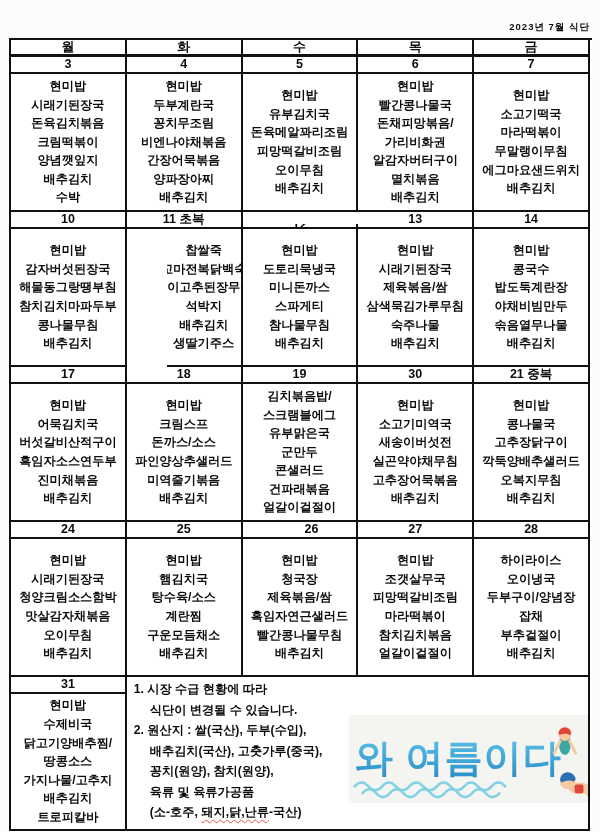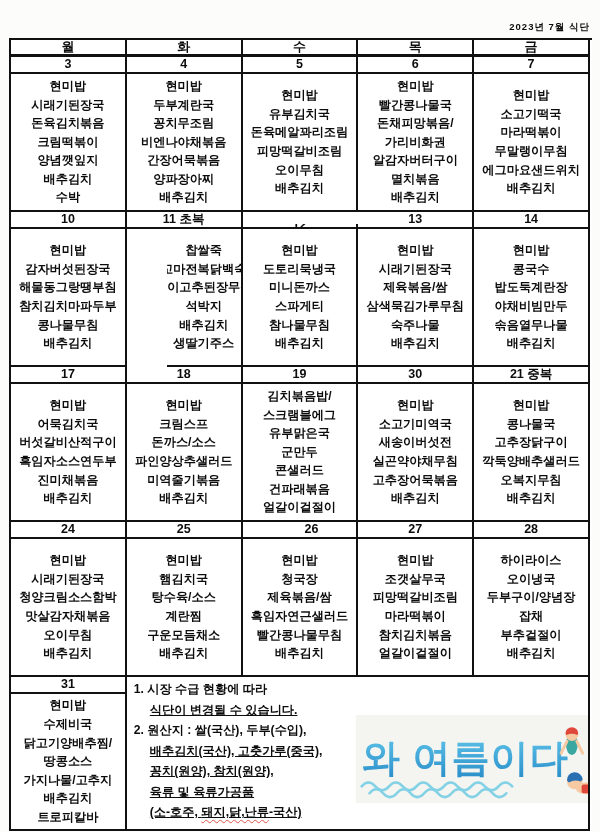--- a/index.html
+++ b/index.html
@@ -32,27 +32,27 @@
   .head  { font-size:13px; line-height:12px; border-bottom:3px solid #111; }
   .date  { font-size:12.5px; line-height:13px; }
   .menu  { flex-direction:column; justify-content:center; padding:1px 0; }
   .menu .line { font-size:12.2px; line-height:18.6px; white-space:nowrap; }
   .bottom {
     flex-direction:row; justify-content:flex-start; align-items:center;
     padding:0 2px 4px 7px;
   }
   .notes { font-size:12.2px; line-height:20.5px; width:212px; flex-shrink:0; }
   .note-line { white-space:nowrap; }
-  .note-line.indent { padding-left:16px;text-decoration:underline; }
+  .note-line.indent { padding-left:16px; }
   .wavy {
     text-decoration-line:underline; text-decoration-style:wavy;
     text-decoration-color:#e0574a; text-decoration-thickness:1px;
     text-underline-offset:3px;
   }
-  .banner-wrap { width:246px; height:72px; flex-shrink:0; margin-left:9px;text-decoration:underline; }
+  .banner-wrap { width:246px; height:72px; flex-shrink:0; margin-left:2px;text-decoration:underline; }
 </style>
 </head>
 <body>
 
 <div class="page">
   <div class="subtitle">2023년 7월 식단</div>
   <div class="calendar" id="calendar">
       <div class="cell head" style="grid-area: 1 / 1;">월</div>
       <div class="cell head" style="grid-area: 1 / 2;">화</div>
       <div class="cell head" style="grid-area: 1 / 3;">수</div>

